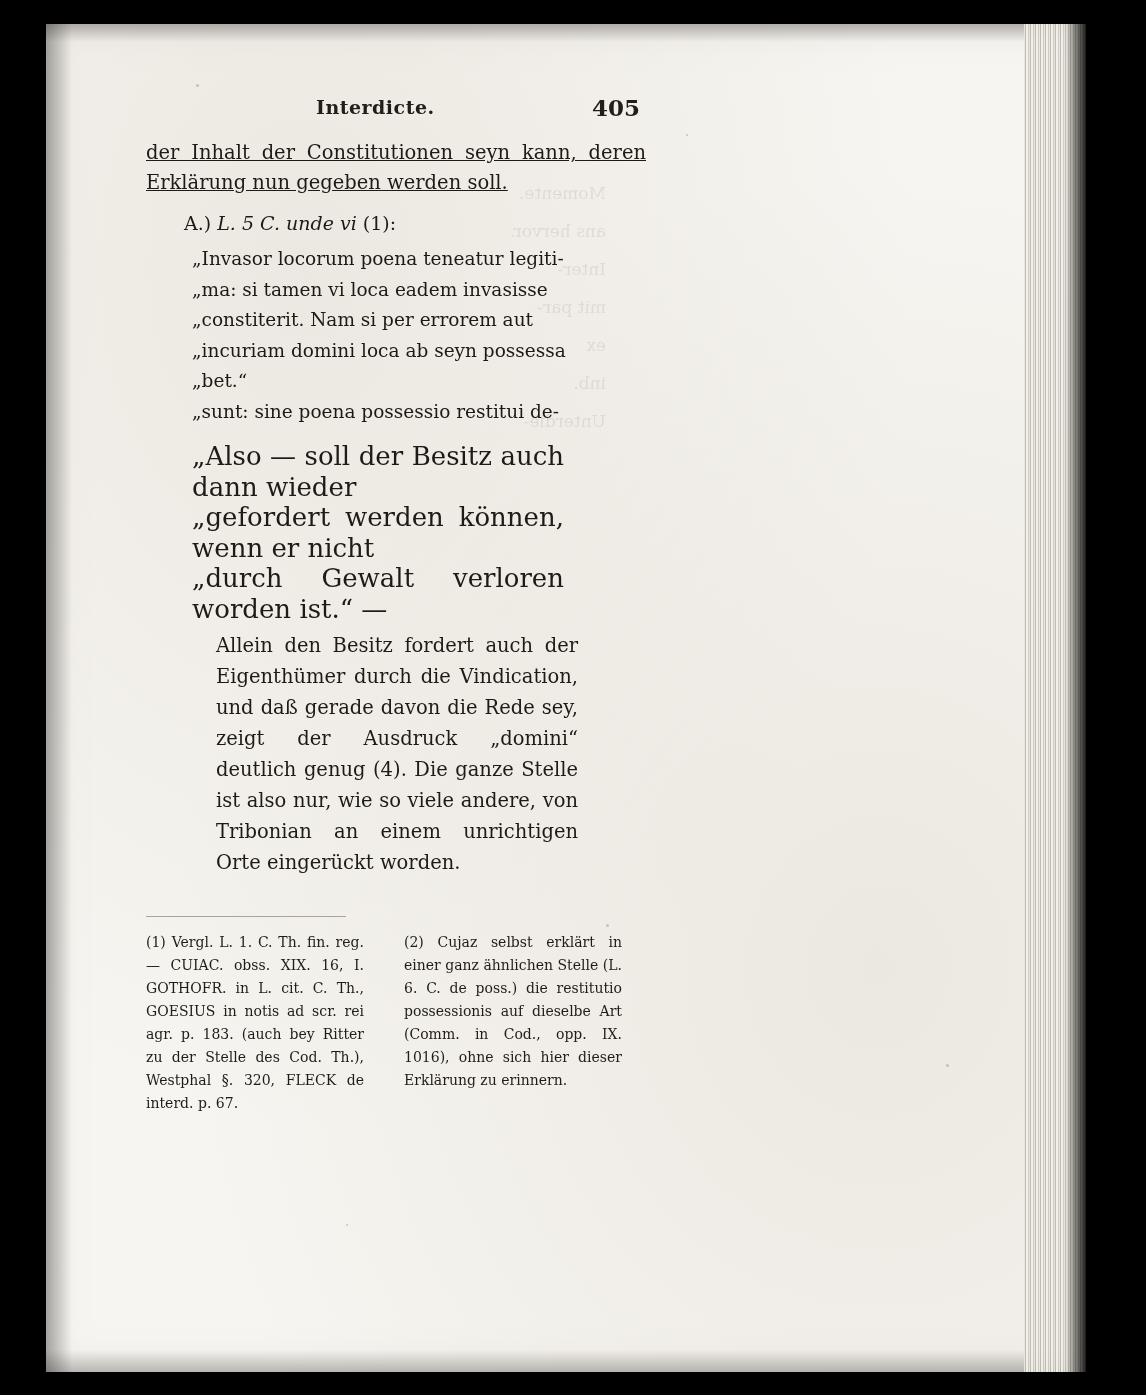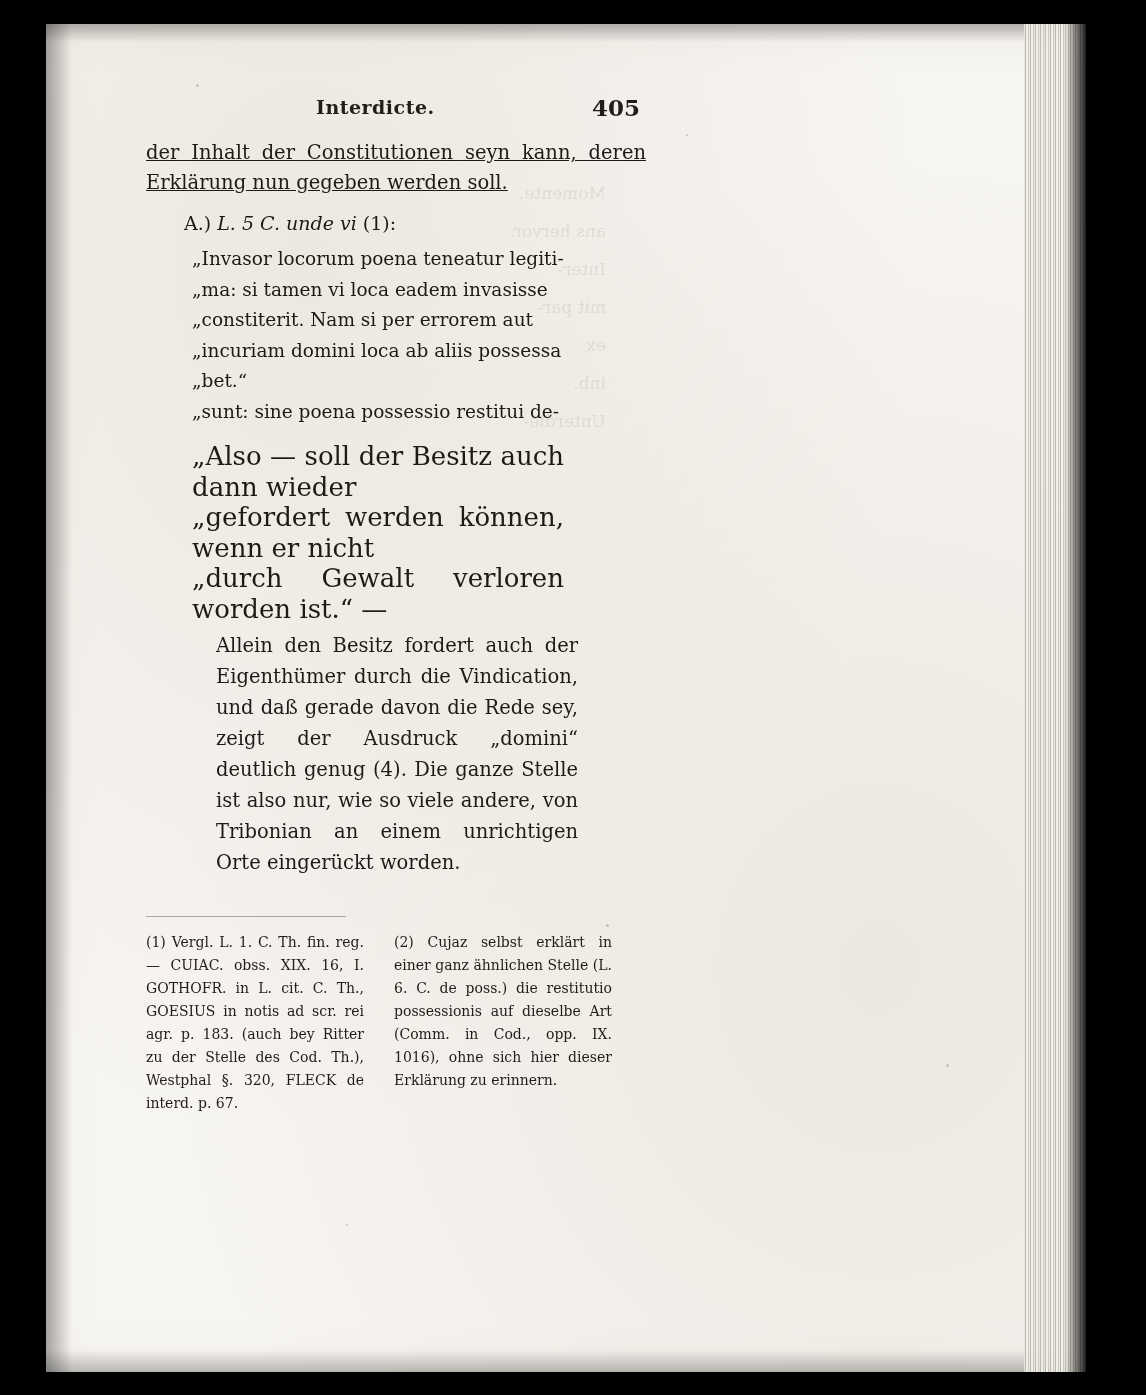--- a/index.html
+++ b/index.html
@@ -179,21 +179,21 @@
   
   #footnote-rule {
     margin: 38px 0 0 0;
     width: 200px;
     height: 1px;
     background: #6a655c;
     opacity: 0.55;
   }
   #footnotes {
     display: flex;
-    gap: 30px;
+    gap: 40px;
     margin-top: 14px;
     font-family: "DejaVu Serif", serif;
     font-size: 14px;
     line-height: 23px;
     color: #201d18;
   }
   .fn-col {
     width: 218px;
     text-align: justify;
   }
@@ -233,21 +233,21 @@
     <div class="section-label">
       <span>A.)</span>
       <i>L. 5 C. unde vi</i>
       <span>(1):</span>
     </div>
 
     <div class="quote-latin">
       <div>„Invasor locorum poena teneatur legiti-</div>
       <div>„ma: si tamen vi loca eadem invasisse</div>
       <div>„constiterit. Nam si per errorem aut</div>
-      <div>„incuriam domini loca ab aliis possessa</div>
+      <div>„incuriam domini loca ab seyn possessa</div>
       <div>„bet.“</div>
       <div>„sunt: sine poena possessio restitui de-</div>
     </div>
 
     <div class="quote-german fraktur">
       <div>„Also — soll der Besitz auch dann wieder</div>
       <div>„gefordert werden können, wenn er nicht</div>
       <div>„durch Gewalt verloren worden ist.“ —</div>
     </div>
 

